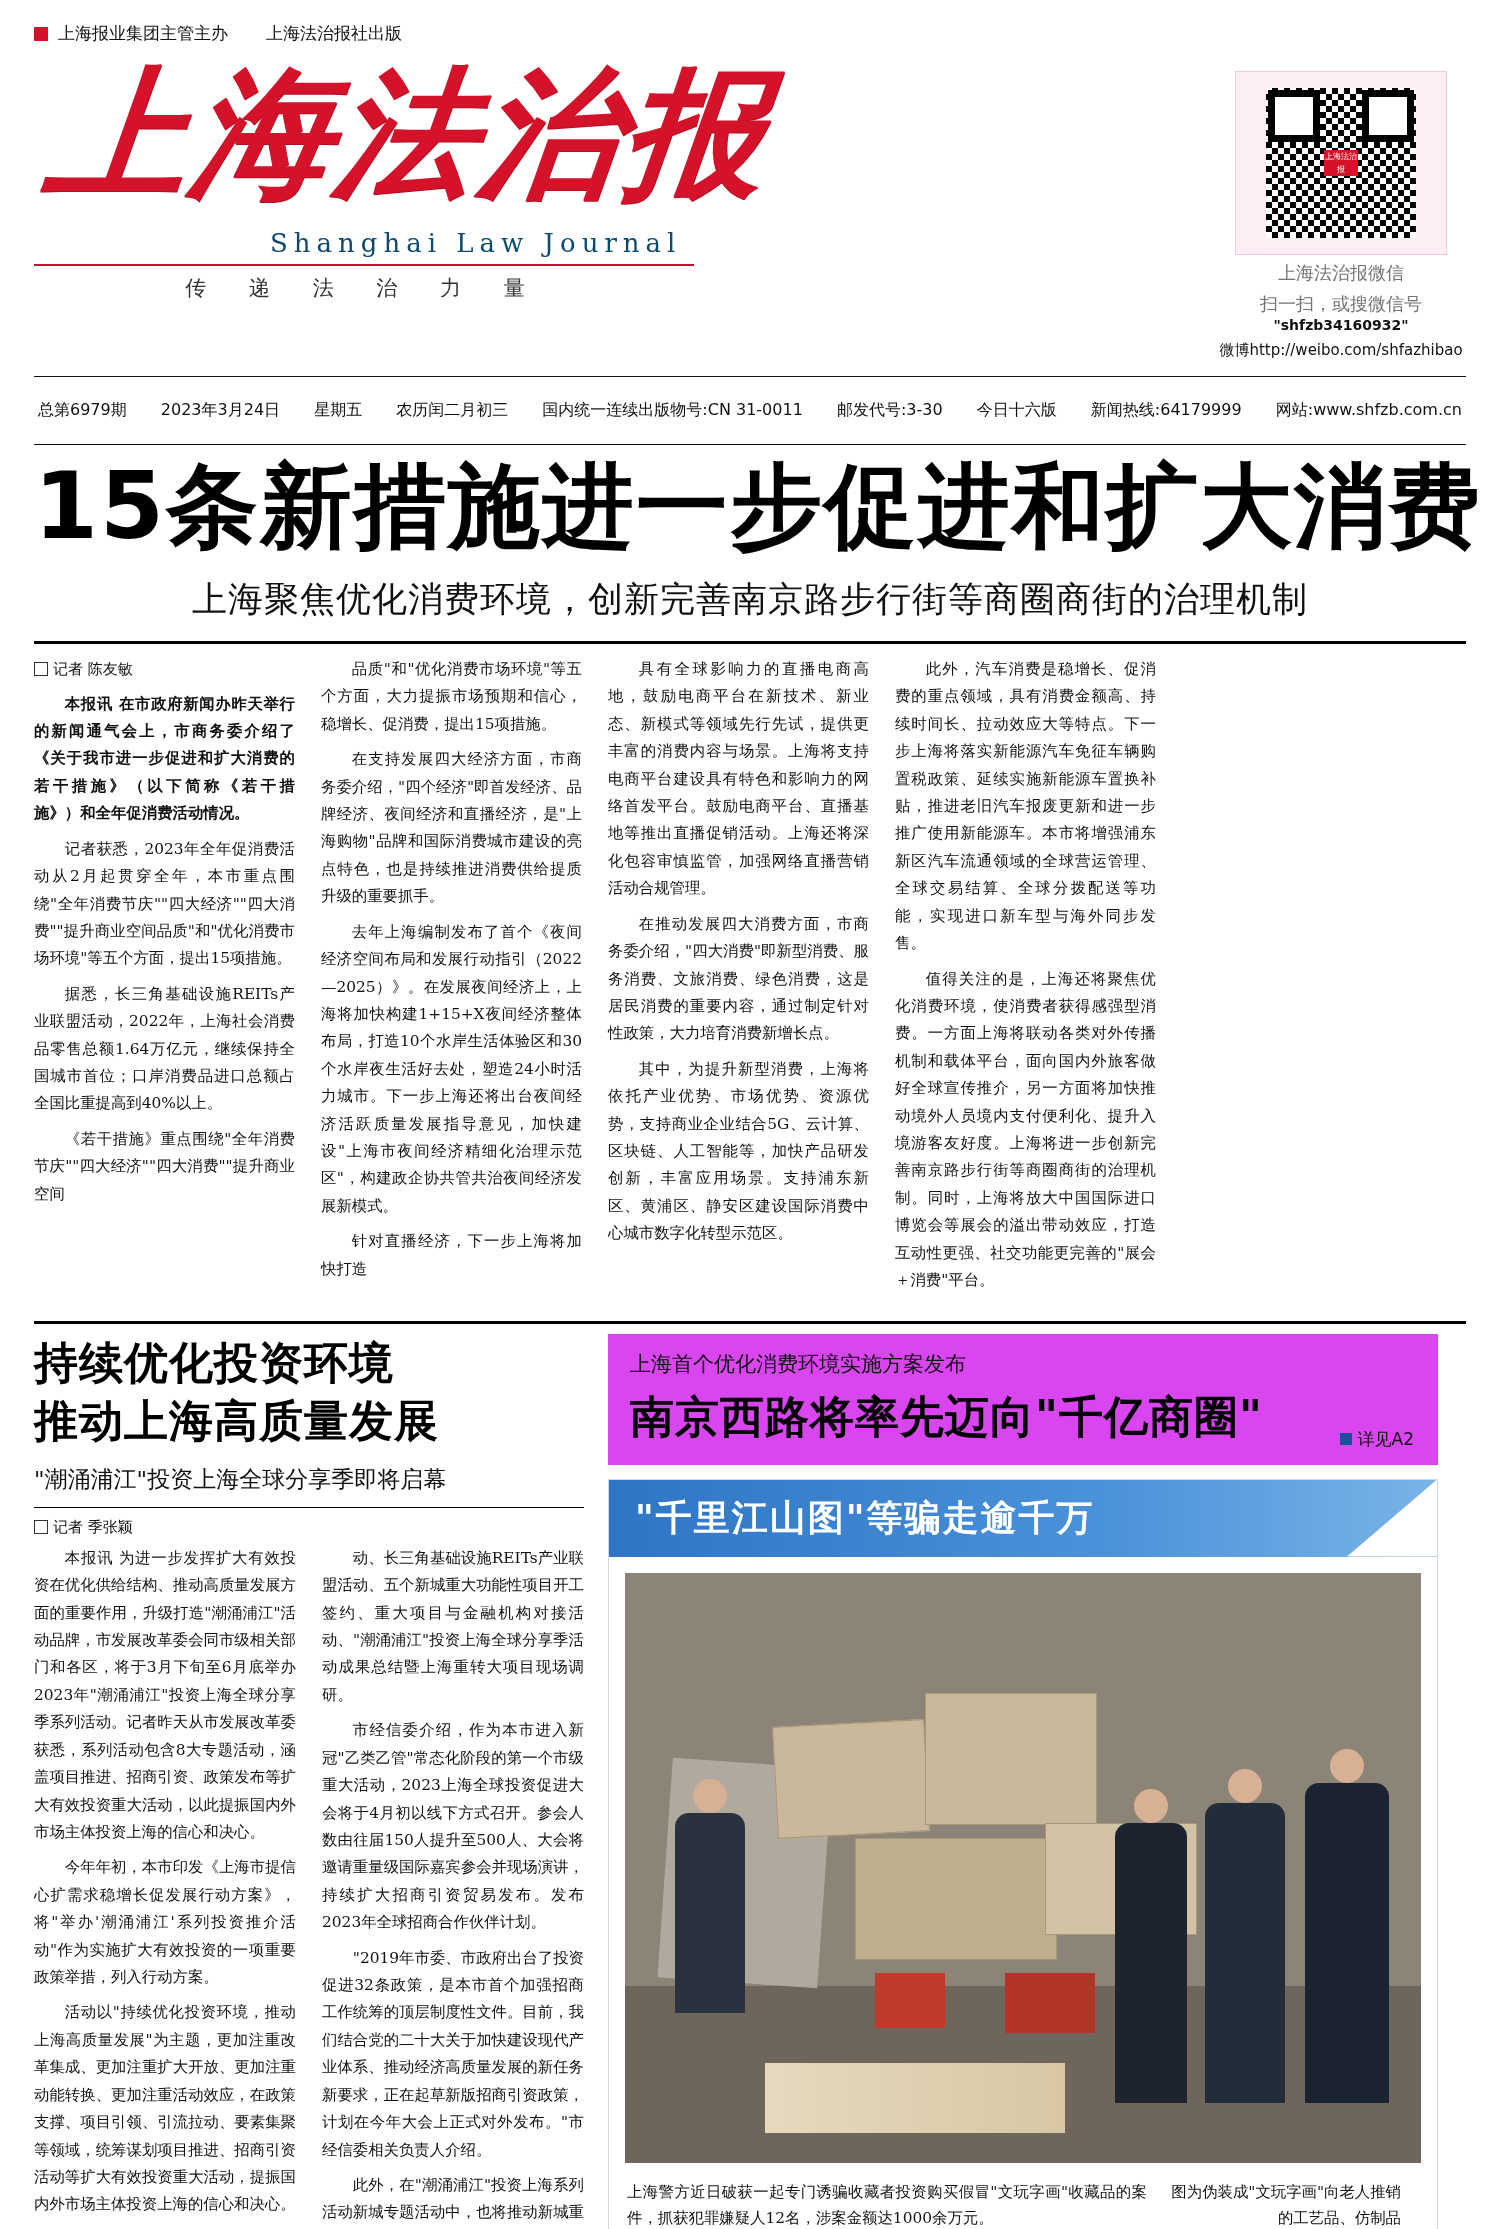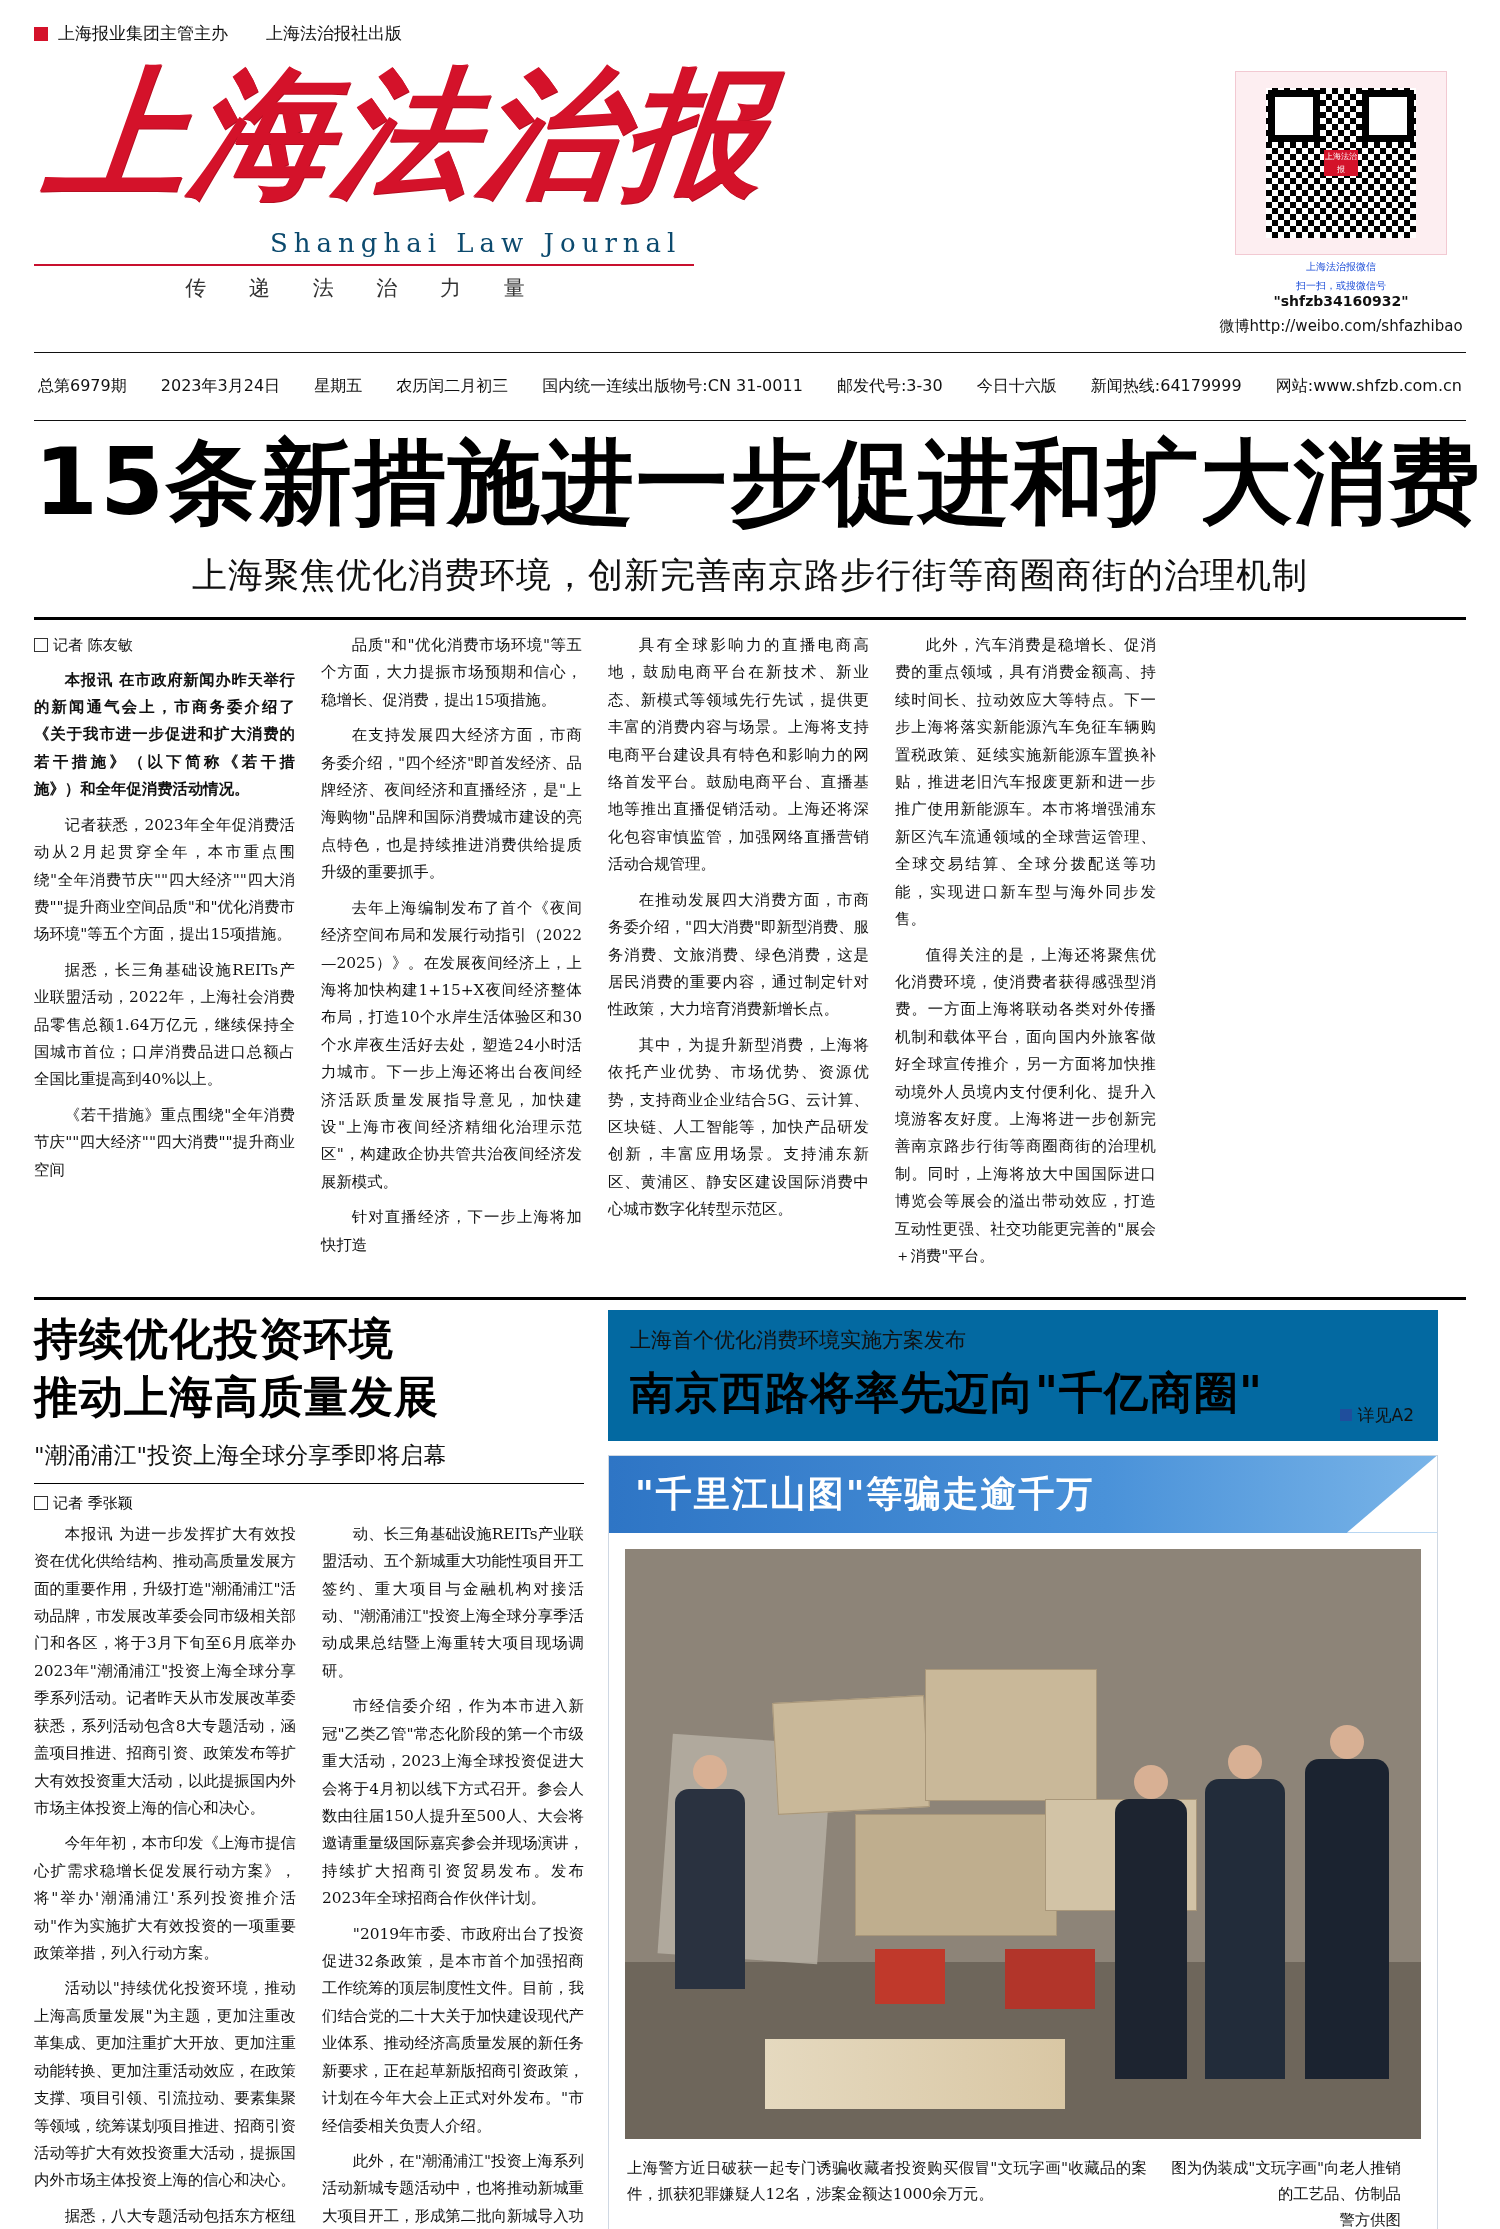--- a/index.html
+++ b/index.html
@@ -71,21 +71,21 @@
      content:"";position:absolute;width:38px;height:38px;
      border:7px solid #000;background:#fff;
   }
   .qr-img:before{left:2px;top:2px;}
   .qr-img:after{right:2px;top:2px;}
   .qr-center{
      position:absolute;left:50%;top:50%;width:34px;height:26px;
      transform:translate(-50%,-50%);background:#d4122a;
      color:#fff;font-size:8px;line-height:13px;text-align:center;
   }
-  .qr-caption{font-size:10px;color:#1d4ed8;line-height:1.5;margin-top:4px;}
+  .qr-caption{font-size:18px;color:#737373;line-height:1.5;margin-top:4px;}
   .qr-id{font-size:14px;color:#111;font-weight:bold;}
   .weibo{font-size:15px;color:#111;margin-top:8px;}
 
   
   .info-bar{
     margin:16px 34px 0 34px;
     border-top:1px solid #111;border-bottom:1px solid #111;
     display:flex;align-items:center;justify-content:space-between;
     font-size:16px;padding:23px 4px;color:#111;
   }
@@ -127,21 +127,21 @@
   }
   .ll-sub{font-size:23px;margin-top:14px;color:#111;font-family:"DejaVu Serif","Liberation Serif",serif;}
   .ll-rule{border-top:1px solid #000;margin:12px 0 10px 0;}
   .ll-cols{display:flex;gap:26px;}
   .ll-col{width:262px;font-size:15.4px;line-height:1.78;text-align:justify;
           font-family:"DejaVu Serif","Liberation Serif",serif;}
   .ll-col p{margin:0 0 8px 0;text-indent:2em;}
 
   .lower-right{width:830px;}
   .blue-band{
-    background:#0369a1;padding:16px 22px 18px 22px;position:relative;
+    background:#d946ef;padding:16px 22px 18px 22px;position:relative;
   }
   .bb-kicker{font-size:21px;color:#111;font-family:"DejaVu Serif","Liberation Serif",serif;}
   .bb-title{font-weight:bold;font-size:44px;margin-top:10px;color:#000;letter-spacing:1px;}
   .bb-ref{position:absolute;right:24px;bottom:14px;font-size:17px;color:#111;display:flex;align-items:center;gap:6px;}
   .blue-sq{width:12px;height:12px;background:#1f4e9c;display:inline-block;}
 
   
   .feature{margin-top:14px;border:1px solid #cfd8e3;background:#fff;}
   .feature-head{
     background:linear-gradient(90deg,#2e75c5 0%,#4a92d9 60%,#79b4e8 100%);

